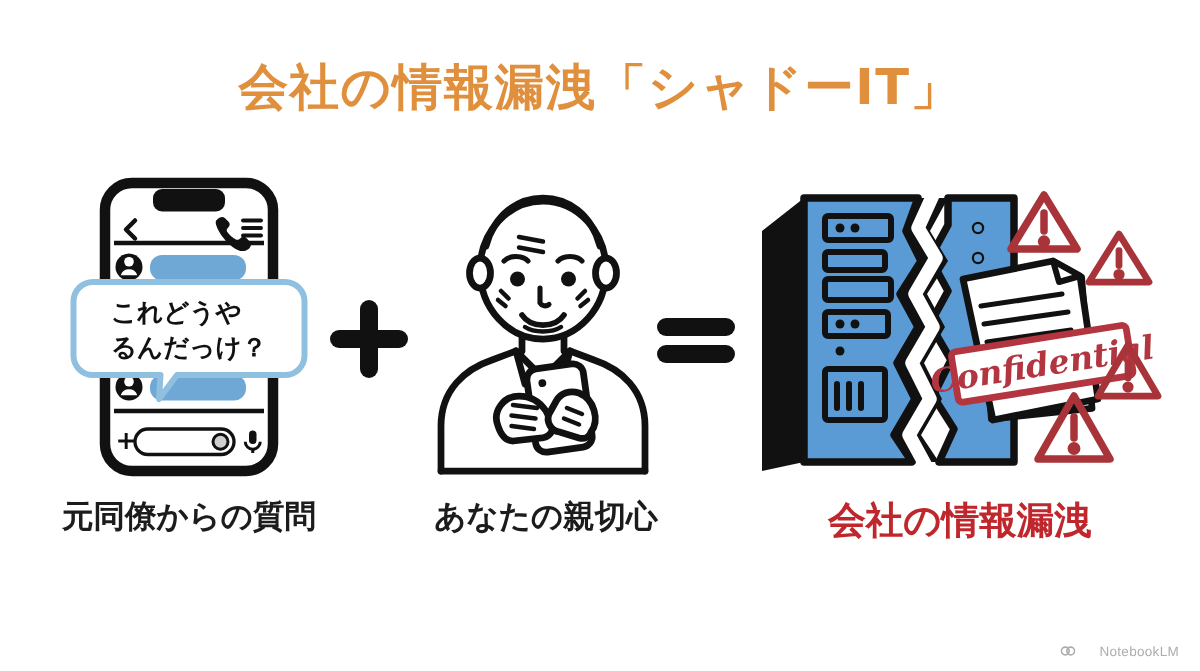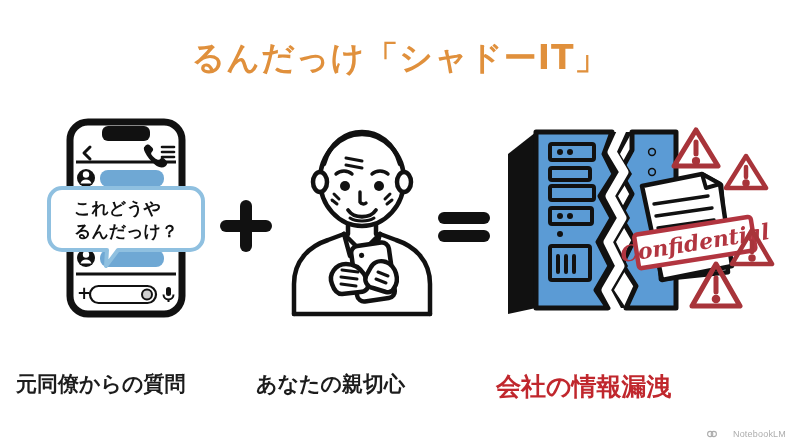--- a/index.html
+++ b/index.html
@@ -69,27 +69,26 @@
   .captions {
     position: absolute;
     left: 0;
     top: 330px;
     width: 800px;
     height: 40px;
   }
   .caption {
     position: absolute;
     top: 0;
-    text-align: left;
+    text-align: center;
     font-size: 21px;
     font-weight: bold;
     color: #1c1c1c;
     font-family: "DejaVu Sans", "Liberation Sans", sans-serif;
     white-space: nowrap;
-    margin-top: 40px;
   }
   .caption-1 { left: 16px;  width: 220px; }
   .caption-2 { left: 256px; width: 216px; }
   .caption-3 {
     left: 496px;
     width: 288px;
     color: #c0272d;
     font-size: 25px;
   }
 
@@ -106,21 +105,21 @@
     letter-spacing: .2px;
     font-family: "Liberation Sans", sans-serif;
   }
   .watermark svg { display: block; }
 </style>
 </head>
 <body>
 
 <div id="slide">
 
-  <div class="title">るんだっけ「シャドーIT」</div>
+  <div class="title">会社の情報漏洩「シャドーIT」</div>
 
   <div class="eq-row">
 
     <div class="panel panel-phone">
       <svg viewBox="0 0 196 200" width="196" height="200">
 
         <rect x="42" y="4" width="112" height="192" rx="18" ry="18" fill="#ffffff" stroke="#111111" stroke-width="7"></rect>
 
         <path d="M80 8 h36 a6 6 0 0 1 6 6 v3 a6 6 0 0 1 -6 6 h-36 a6 6 0 0 1 -6 -6 v-3 a6 6 0 0 1 6 -6 z" fill="#111111"></path>
 

